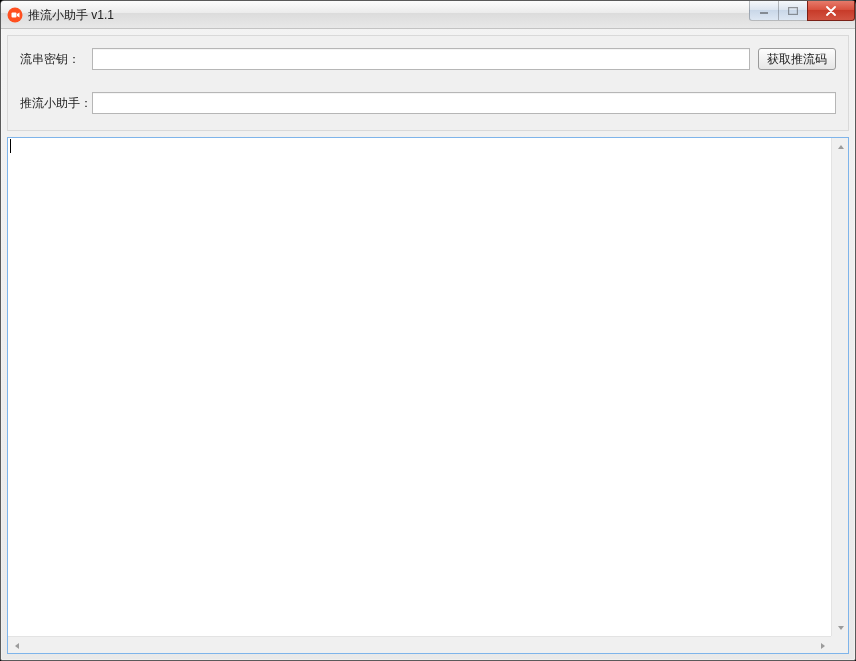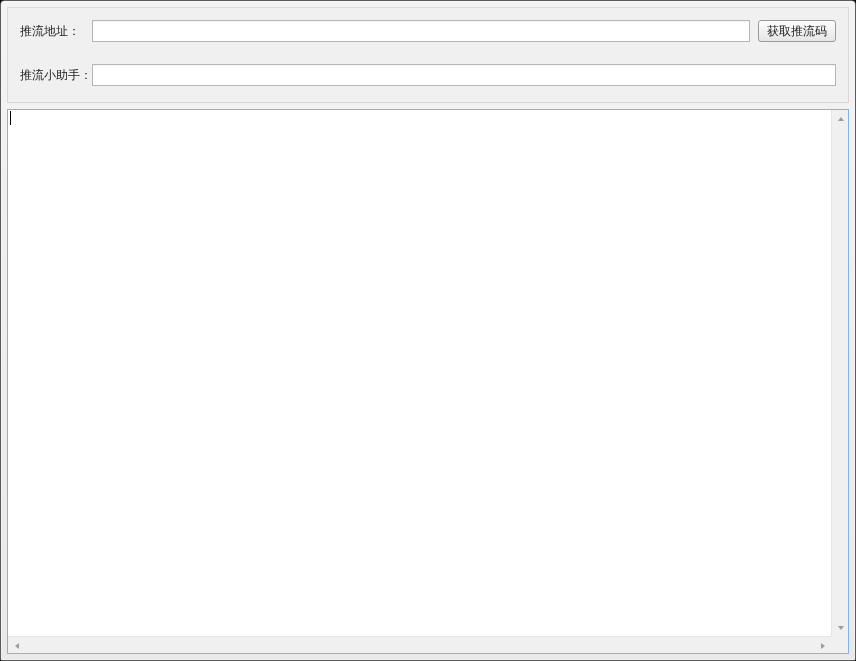--- a/index.html
+++ b/index.html
@@ -188,27 +188,55 @@
   .scrollbar-v .up { top: 0; left: 0; }
   .scrollbar-v .down { bottom: 0; left: 0; }
   .scrollbar-h .left { left: 0; top: 0; }
   .scrollbar-h .right { right: 0; top: 0; }
 </style>
 </head>
 <body>
 
 <div class="window">
 
+  <div class="titlebar">
+    <span class="app-icon">
+      <svg width="16" height="16" viewBox="0 0 16 16">
+        <circle cx="8" cy="8" r="7.5" fill="#ff4f1f"></circle>
+        <rect x="4.5" y="5.5" width="5" height="5" rx="1" fill="#fff"></rect>
+        <path d="M10 7 L12.5 5.5 V10.5 L10 9 Z" fill="#fff"></path>
+      </svg>
+    </span>
+    <span class="title-text">推流小助手 v1.1</span>
+
+    <div class="win-controls">
+      <div class="win-btn win-min">
+        <svg class="glyph" width="10" height="8" viewBox="0 0 10 8">
+          <rect x="1" y="5" width="8" height="2" fill="#2a2a2a"></rect>
+        </svg>
+      </div>
+      <div class="win-btn win-max">
+        <svg class="glyph" width="10" height="8" viewBox="0 0 10 8">
+          <rect x="0.5" y="0.5" width="9" height="7" fill="none" stroke="#2a2a2a" stroke-width="1.4"></rect>
+        </svg>
+      </div>
+      <div class="win-btn win-close">
+        <svg width="12" height="10" viewBox="0 0 12 10">
+          <path d="M2 1 L10 9 M10 1 L2 9" stroke="#fff" stroke-width="1.8" stroke-linecap="round"></path>
+        </svg>
+      </div>
+    </div>
+  </div>
 
   <div class="client">
 
     <div class="top-panel">
 
       <div class="field-row">
-        <span class="field-label">推流地址：</span>
+        <span class="field-label">流串密钥：</span>
         <input type="text" class="text-input" value="" style="">
         <button class="btn">获取推流码</button>
       </div>
 
       <div class="field-row">
         <span class="field-label">推流小助手：</span>
         <input type="text" class="text-input" value="" style="">
       </div>
 
     </div>

